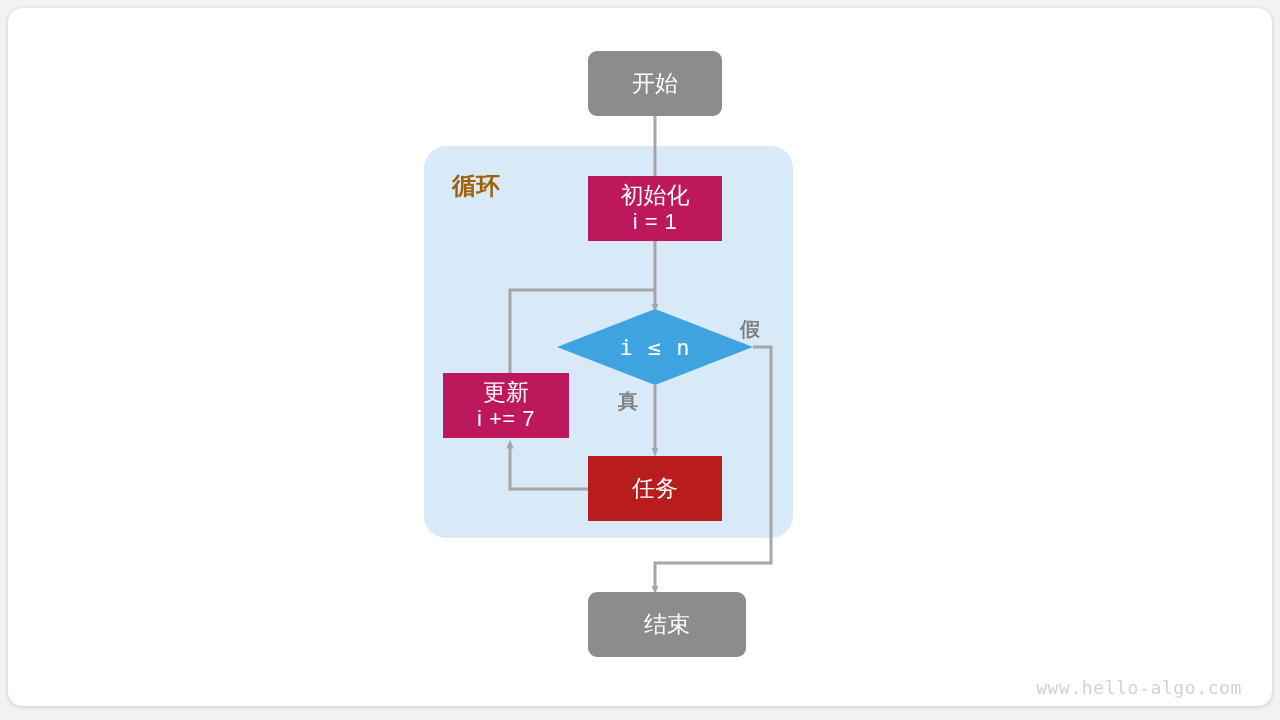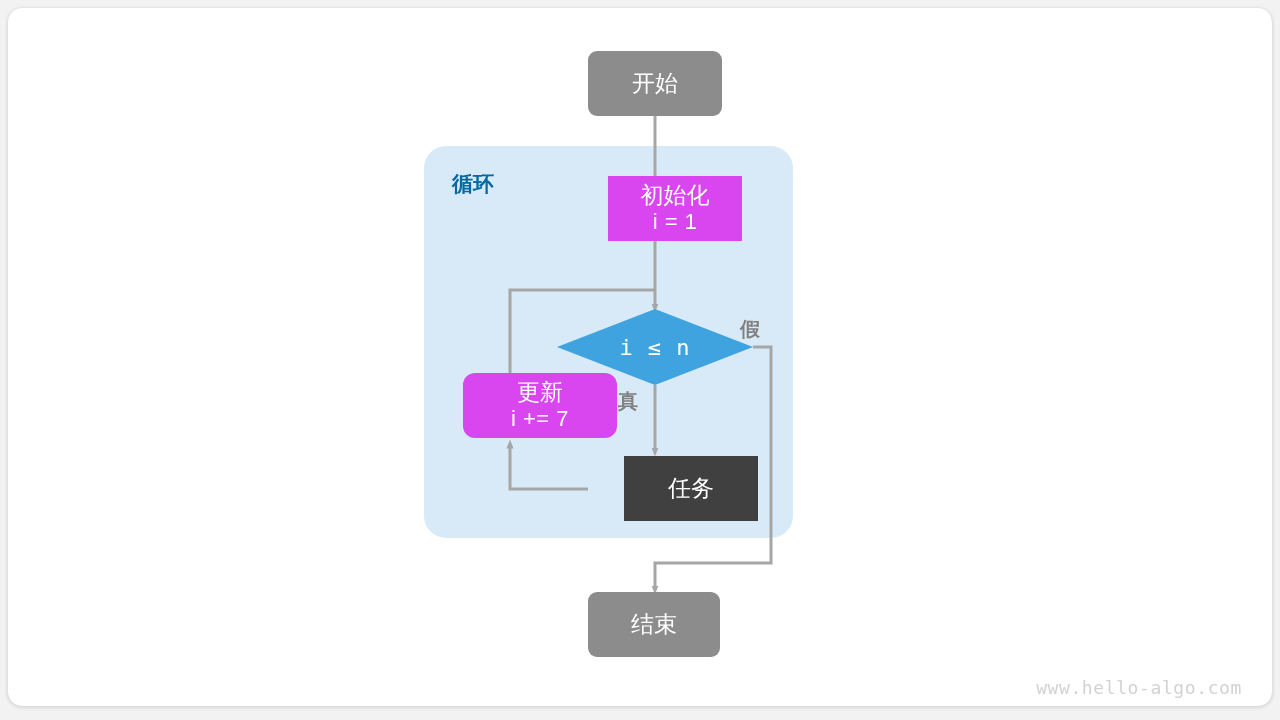--- a/index.html
+++ b/index.html
@@ -54,37 +54,35 @@
   .node .code {
     font-family: Liberation Sans, sans-serif;
     font-size: 22px;
     letter-spacing: 0.5px;
   }
   .terminal {
     background: #8c8c8c;
     border-radius: 9px;
   }
   .process-blue {
-    background: #d946ef;
-    margin-left: 20px;
+    background: #be185d;
   }
   .process-green {
-    background: #404040;
-    margin-left: 36px;
+    background: #b91c1c;
   }
   .loop-box {
     position: absolute;
     background: #d8eaf8;
     border-radius: 22px;
   }
   .loop-label {
     position: absolute;
-    color: #0369a1;
+    color: #a16207;
     font-weight: bold;
-    font-size: 21px;
+    font-size: 24px;
     font-family: "Liberation Sans", sans-serif;
   }
   .branch-label {
     position: absolute;
     color: #808080;
     font-weight: bold;
     font-size: 20px;
     font-family: "Liberation Sans", sans-serif;
   }
   .decision {
@@ -157,28 +155,28 @@
   <div class="node process-blue" style="left:588px; top:176px; width:134px; height:65px;">
     <span class="cn">初始化</span>
     <span class="code">i = 1</span>
   </div>
 
   <div class="decision" style="left:557px; top:309px; width:196px; height:76px;">
     <div class="diamond-shape"></div>
     <span class="code">i ≤ n</span>
   </div>
 
-  <div class="node process-blue" style="left:443px; top:373px; width:154px; height:65px;border-radius:12px;">
+  <div class="node process-blue" style="left:443px; top:373px; width:126px; height:65px;">
     <span class="cn">更新</span>
     <span class="code">i += 7</span>
   </div>
 
   <div class="node process-green" style="left:588px; top:456px; width:134px; height:65px;">
     <span class="cn">任务</span>
   </div>
 
-  <div class="node terminal" style="left:588px; top:592px; width:132px; height:65px;">
+  <div class="node terminal" style="left:588px; top:592px; width:158px; height:65px;">
     <span class="cn">结束</span>
   </div>
 
   <div class="watermark">www.hello-algo.com</div>
 
 </div>
 
 </body></html>

